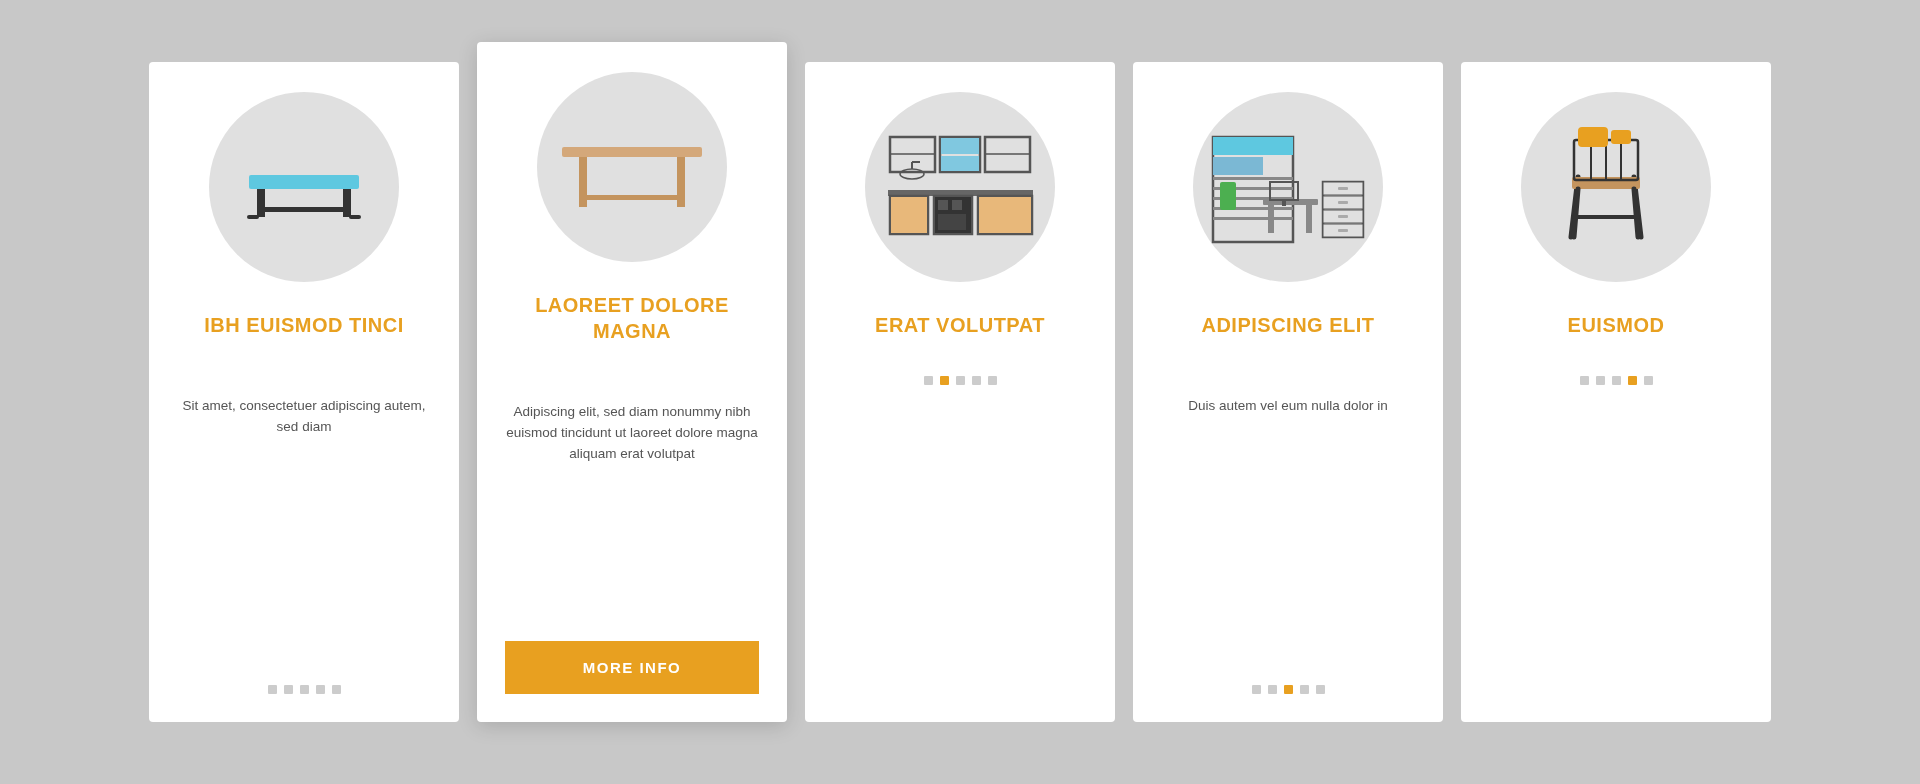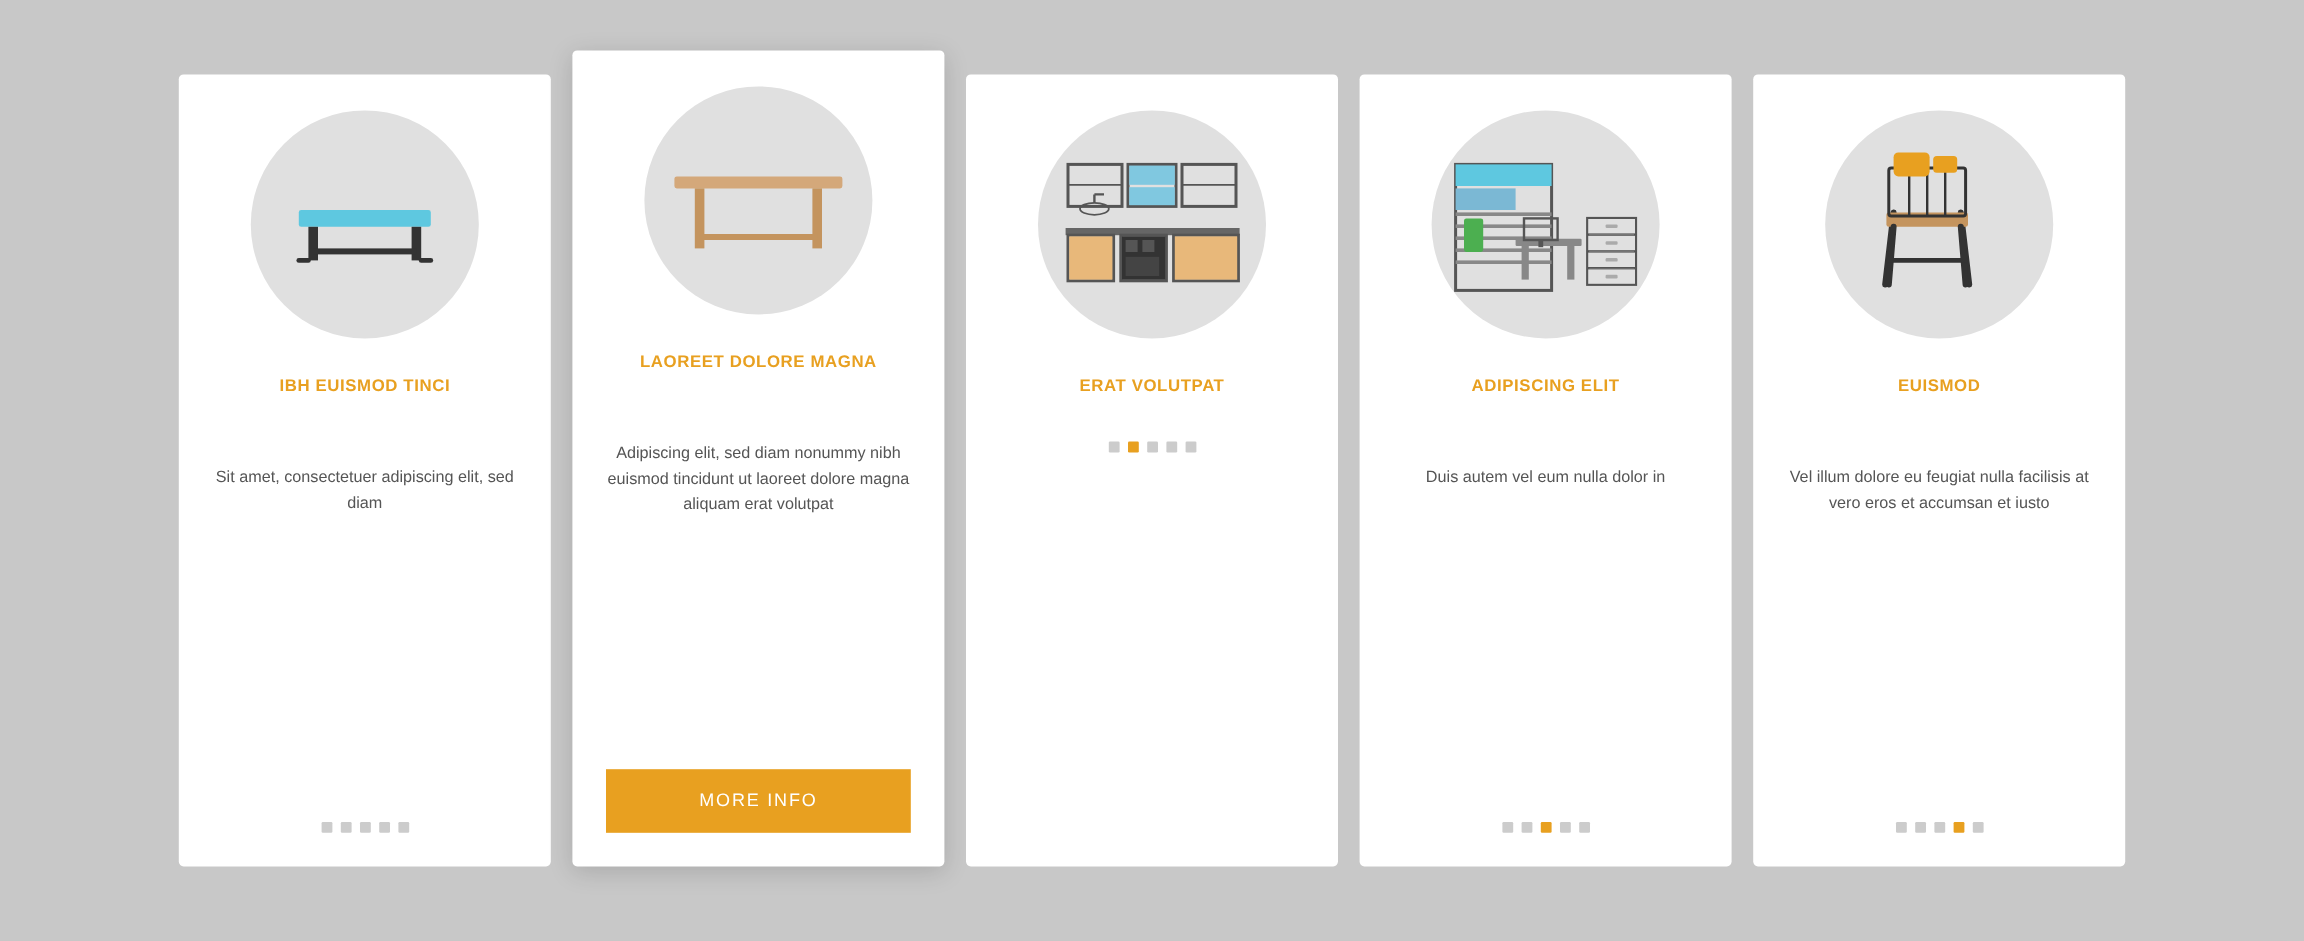--- a/index.html
+++ b/index.html
@@ -48,21 +48,21 @@
       background: #e0e0e0;
       display: flex;
       align-items: center;
       justify-content: center;
       margin-bottom: 30px;
       flex-shrink: 0;
     }
 
     .card-title {
       color: #e8a020;
-      font-size: 14px;
+      font-size: 20px;
       font-weight: 800;
       text-align: center;
       text-transform: uppercase;
       letter-spacing: 0.5px;
       margin-bottom: 14px;
       line-height: 1.3;
     }
 
     .card-body {
       color: #555;
@@ -90,21 +90,21 @@
 
     .dot.active {
       background: #e8a020;
     }
 
     .more-info-btn {
       width: 100%;
       background: #e8a020;
       color: #fff;
       font-size: 15px;
-      font-weight: 400;
+      font-weight: 700;
       letter-spacing: 1.5px;
       text-transform: uppercase;
       border: none;
       padding: 18px 0;
       cursor: pointer;
       margin-top: 24px;
       text-align: center;
     }
 
     
@@ -126,21 +126,21 @@
         <rect x="18" y="42" width="8" height="28" fill="#333"></rect>
         <rect x="104" y="42" width="8" height="28" fill="#333"></rect>
 
         <rect x="22" y="60" width="86" height="5" fill="#333"></rect>
 
         <line x1="18" y1="70" x2="10" y2="70" stroke="#333" stroke-width="4" stroke-linecap="round"></line>
         <line x1="112" y1="70" x2="120" y2="70" stroke="#333" stroke-width="4" stroke-linecap="round"></line>
       </svg>
     </div>
     <div class="card-title">IBH EUISMOD TINCI</div>
-    <div class="card-body">Sit amet, consectetuer adipiscing elit, sed diam</div>
+    <div class="card-body">Sit amet, consectetuer adipiscing autem, sed diam</div>
     <div class="dots-row">
       <div class="dot"></div>
       <div class="dot"></div>
       <div class="dot"></div>
       <div class="dot"></div>
       <div class="dot"></div>
     </div>
   </div>
 
   <div class="card highlighted">
@@ -267,21 +267,20 @@
         <rect x="22" y="5" width="30" height="20" fill="#e8a020" rx="4"></rect>
         <rect x="55" y="8" width="20" height="14" fill="#e8a020" rx="3"></rect>
 
         <line x1="22" y1="67" x2="18" y2="115" stroke="#333" stroke-width="5" stroke-linecap="round"></line>
         <line x1="78" y1="67" x2="82" y2="115" stroke="#333" stroke-width="5" stroke-linecap="round"></line>
 
         <line x1="18" y1="95" x2="82" y2="95" stroke="#333" stroke-width="4" stroke-linecap="round"></line>
       </svg>
     </div>
     <div class="card-title">EUISMOD</div>
-    <div class="card-body">Vel illum dolore eu feugiat nulla facilisis at vero eros et accumsan et iusto</div>
     <div class="dots-row">
       <div class="dot"></div>
       <div class="dot"></div>
       <div class="dot"></div>
       <div class="dot active"></div>
       <div class="dot"></div>
     </div>
   </div>
 
 </div>

